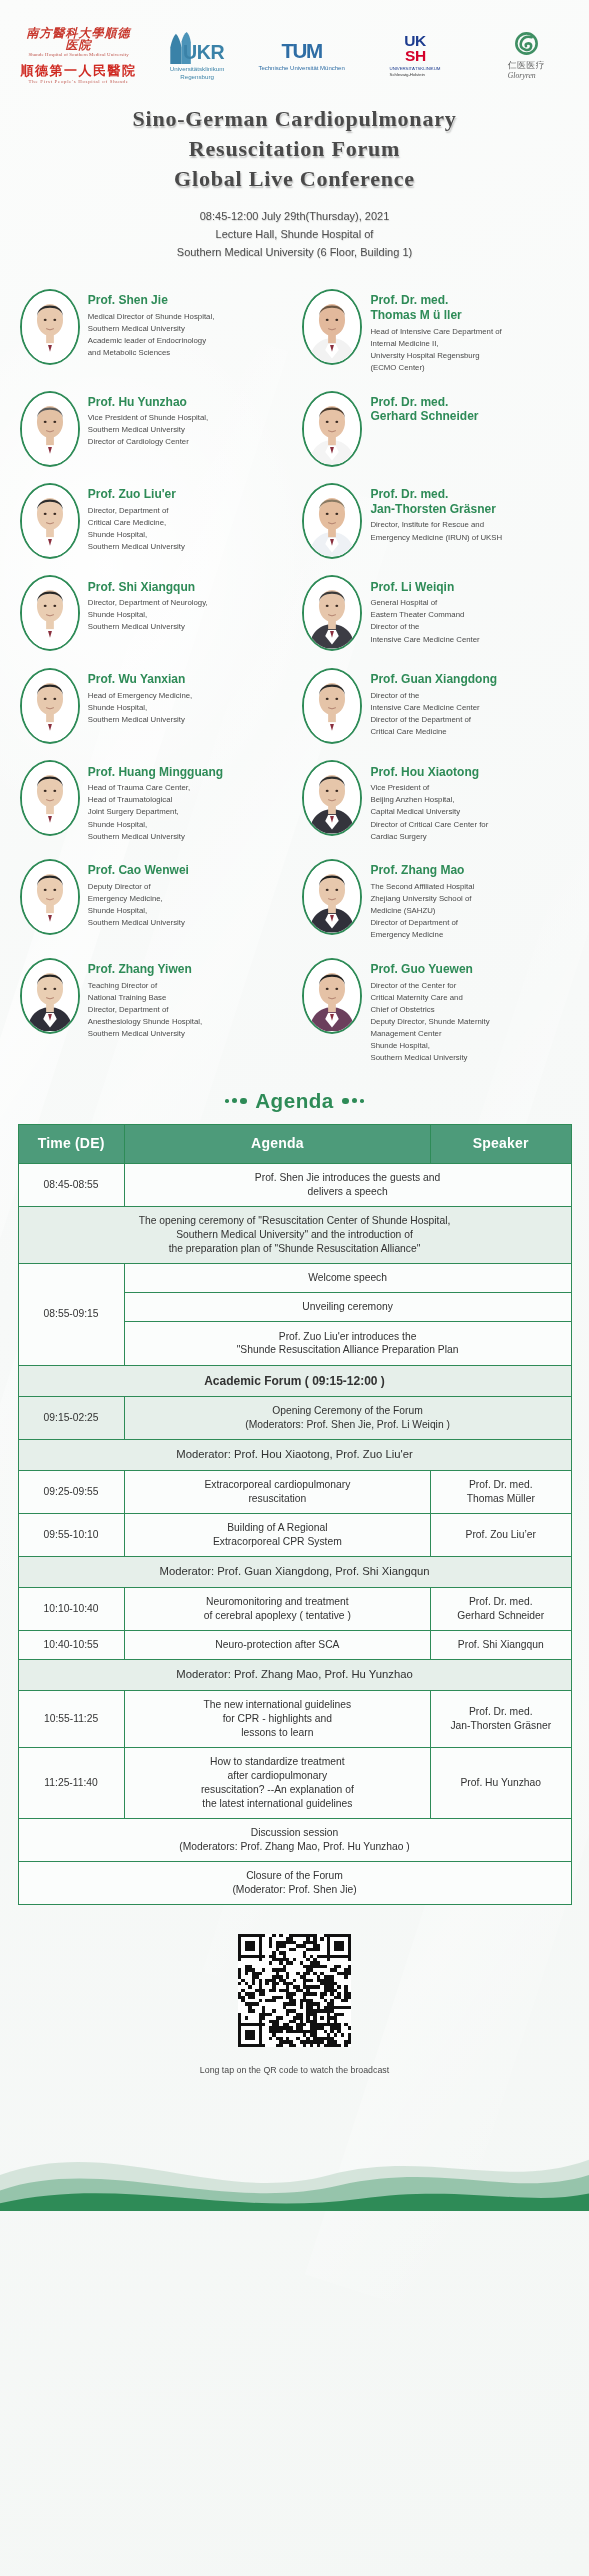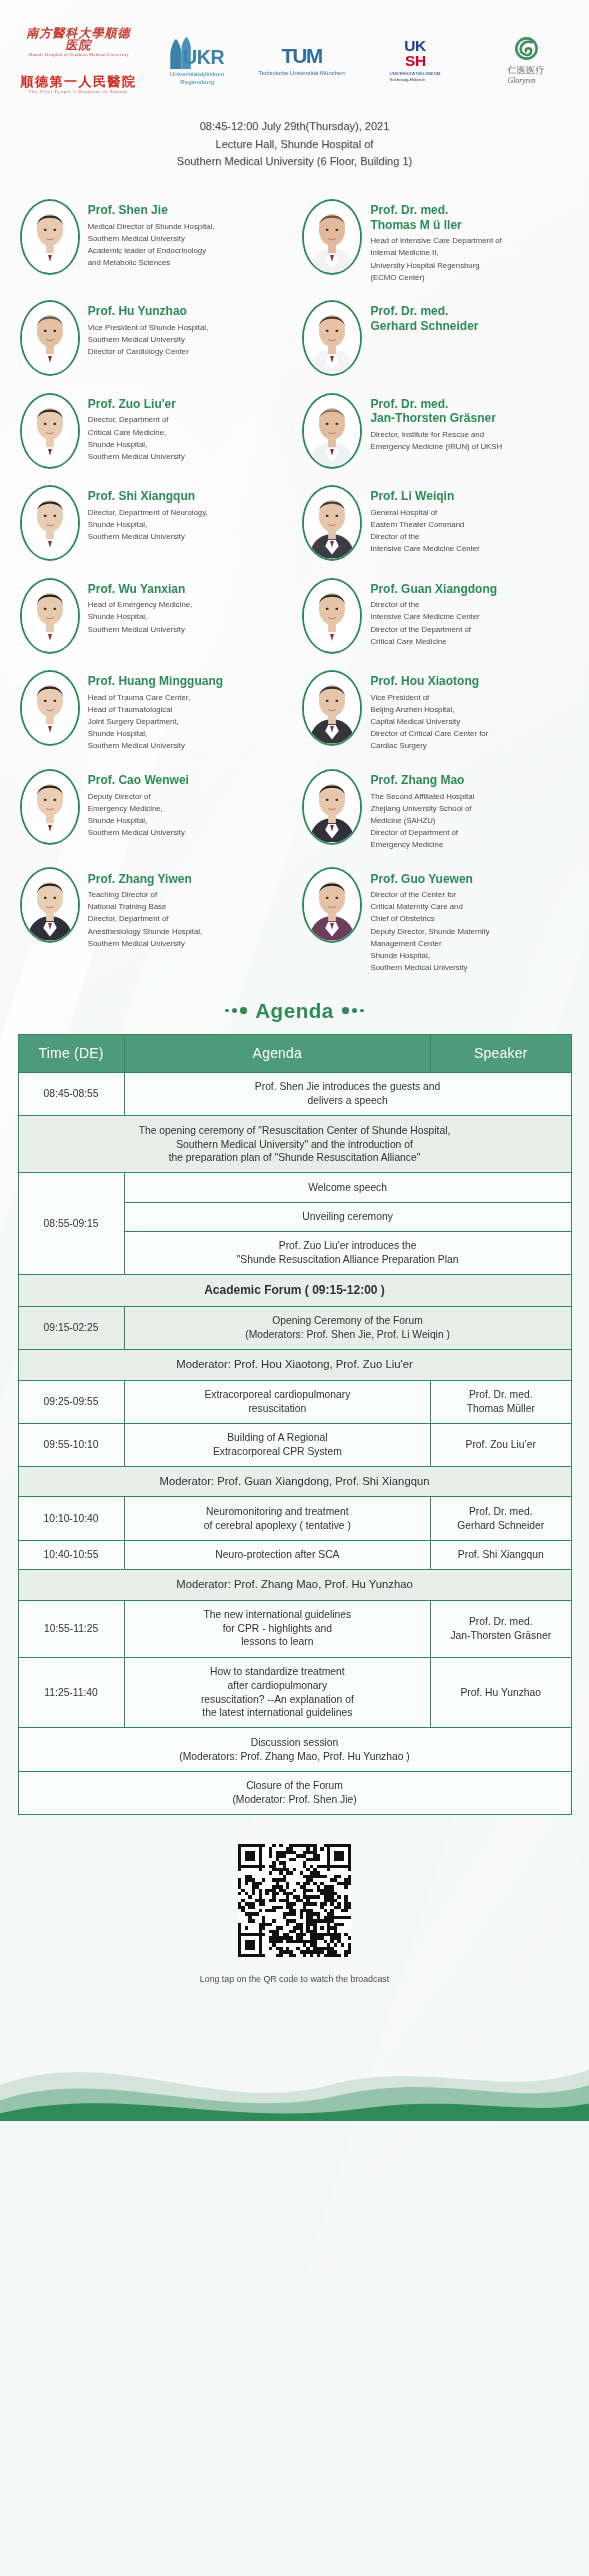--- a/index.html
+++ b/index.html
@@ -47,23 +47,23 @@
   .logo-smu .cn1 {
     font-family: "Liberation Serif", serif;
     font-size: 12px; color: #c8392f; letter-spacing: 1px;
     font-weight: bold; font-style: italic;
   }
   .logo-smu .en1 {
     font-size: 4.9px; color: #c0564d; letter-spacing: 0.1px; margin-top: 2.1px;
     font-family: "Liberation Serif", serif;
   }
   .logo-smu .cn2 {
-    font-family: Liberation Sans, sans-serif;
+    font-family: Liberation Mono, monospace;
     font-size: 13px; color: #cf2a22; letter-spacing: 1.5px;
-    font-weight: bold; margin-top: 17px;
+    font-weight: bold; margin-top: 7px;
   }
   .logo-smu .en2 {
     font-size: 4.9px; color: #c0564d; letter-spacing: 0.7px; margin-top: 2.1px;
     font-family: "Liberation Serif", serif;
   }
 
   .logo-ukr { width: 77px; text-align: center; color: #3a82a8; }
   .logo-ukr .mark { position: relative; height: 32px; }
   .logo-ukr .ukr-txt {
     position: absolute; left: 13px; right: 0; top: 9.3px;
@@ -179,21 +179,21 @@
     text-align: center;
     vertical-align: middle;
     padding: 7.2px 5.2px;
     line-height: 1.35;
     white-space: pre-line;
   }
   table.agenda thead th {
     background: #4d9b7a;
     color: #ffffff;
     font-size: 14px;
-    font-weight: normal;
+    font-weight: bold;
     padding: 9.3px 4.1px;
     letter-spacing: 0.2px;
   }
   tr.tint td { background: #e6efea; }
   tr.plain td { background: #fbfdfc; }
   td.time { font-size: 10.3px; white-space: nowrap; }
   td.full { font-size: 10.3px; }
   td.section { font-size: 12px; font-weight: bold; padding: 10.3px 5.2px; }
   td.moderator { font-size: 11.3px; padding: 13.4px 5.2px; }
 
@@ -259,20 +259,25 @@
           <path d="M34 12 Q20 8 14 20 Q9 32 22 36 Q32 38 33 29 Q33 23 26 24 Q21 25 23 29" fill="none" stroke="#3f8f63" stroke-width="5" stroke-linecap="round"></path>
         </svg>
       </span>
       <div class="txt">
         <div class="cn">仁医医疗</div>
         <div class="en">Gloryren</div>
       </div>
     </div>
   </div>
 
+  <div class="title-block">
+    <div class="title-line">Sino-German Cardiopulmonary</div>
+    <div class="title-line">Resuscitation Forum</div>
+    <div class="title-line">Global Live Conference</div>
+  </div>
 
   <div class="meta-block">
     <div class="meta-line">08:45-12:00 July 29th(Thursday), 2021</div>
     <div class="meta-line">Lecture Hall, Shunde Hospital of</div>
     <div class="meta-line">Southern Medical University (6 Floor, Building 1)</div>
   </div>
 
   <div class="speakers" id="speakers-grid">
       <div class="spk">
         <div class="spk-photo">

